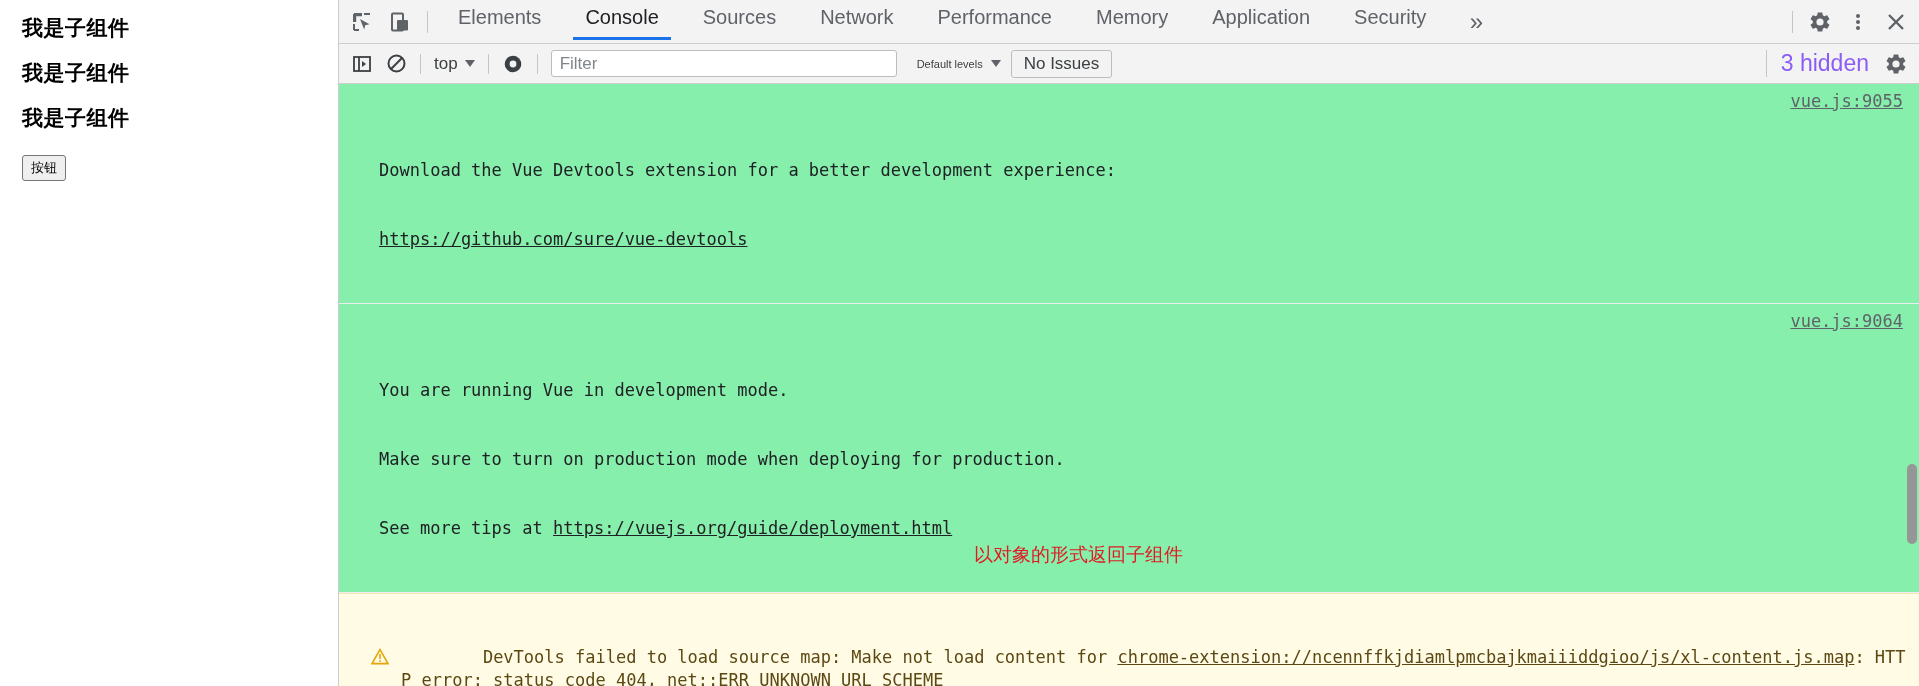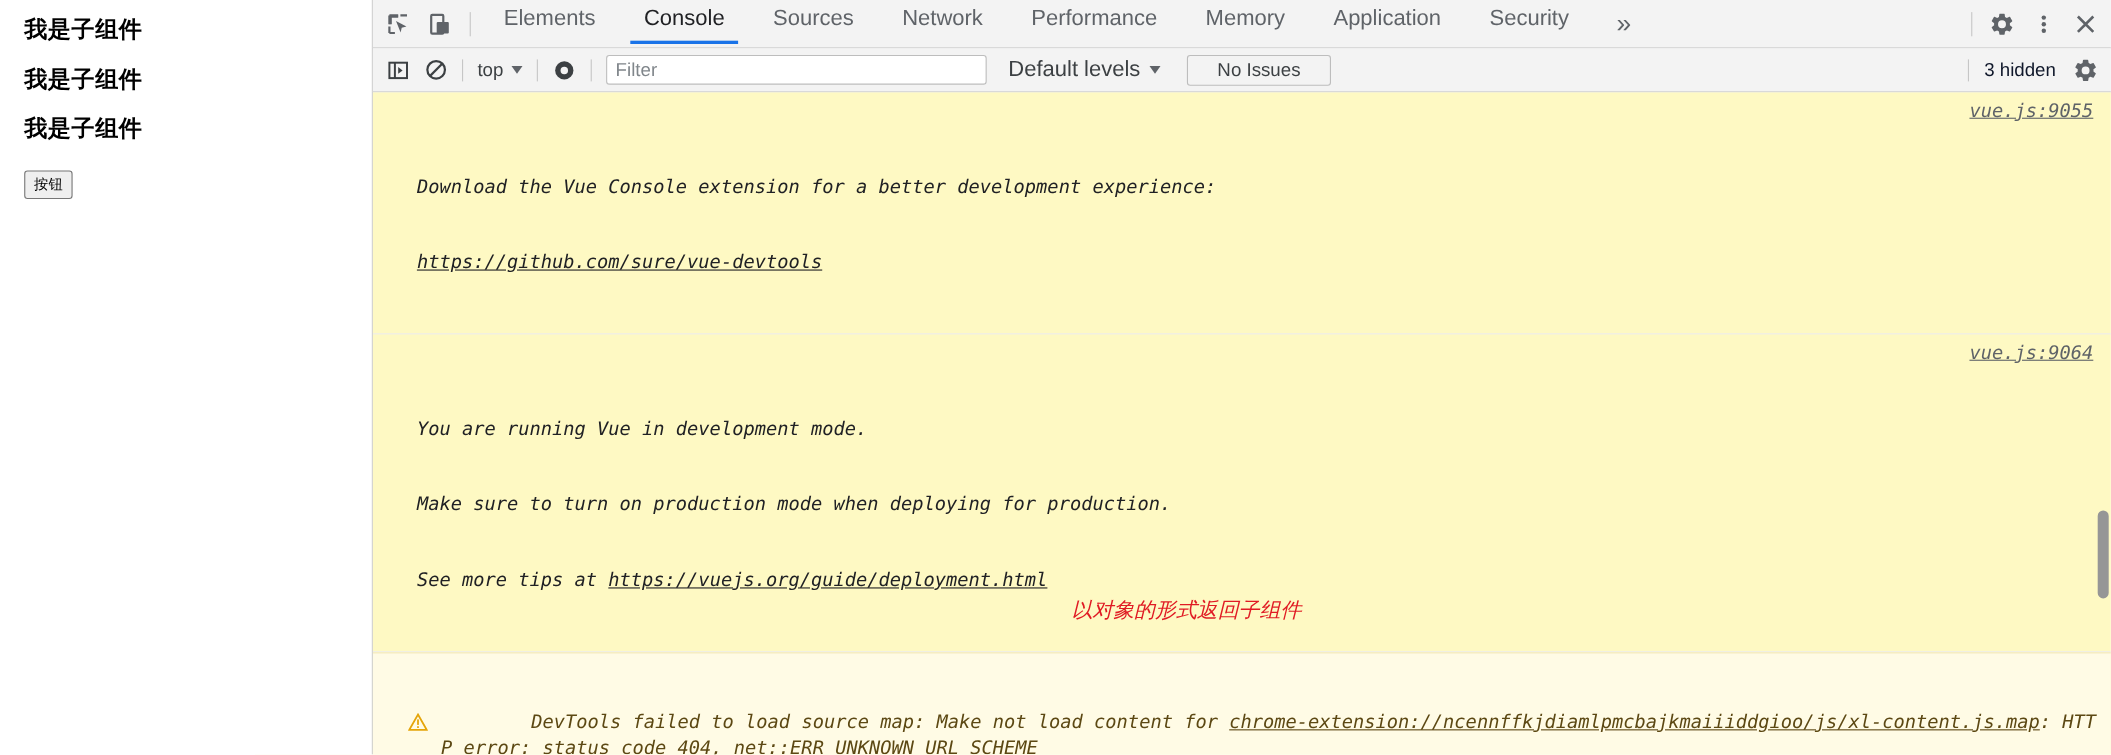--- a/index.html
+++ b/index.html
@@ -190,62 +190,61 @@
     font-size: 17px;
     color: #202124;
     padding: 0 8px;
     box-sizing: border-box;
     font-family: "Liberation Sans", sans-serif;
     margin: 0 6px;
     flex: 0 0 auto;
   }
   .fb-filter-input::placeholder { color: #80868b; }
   .fb-levels {
-    font-size: 20px;
+    font-size: 11px;
     color: #3c4043;
     display: flex;
     align-items: center;
     gap: 8px;
     padding: 2px 8px;
     margin-left: 6px;
     cursor: pointer;
     white-space: nowrap;
     flex: 0 0 auto;
   }
   .fb-issues {
     font-size: 17px;
     color: #3c4043;
     border: 1px solid #bdbdbd;
     border-radius: 3px;
     background: #f3f3f3;
-    padding: 3px 27px;
-    margin-left: 16px;
+    padding: 3px 12px;
+    margin-left: 2px;
     cursor: pointer;
     white-space: nowrap;
     flex: 0 0 auto;
   }
   .fb-hidden {
     margin-left: auto;
-    font-size: 17px;
-    color: #0f172a;
+    font-size: 23px;
+    color: #8b5cf6;
     padding-left: 14px;
     border-left: 1px solid #c6c6c6;
     white-space: nowrap;
     flex: 0 0 auto;
   }
 
   
   .console-body {
     flex: 1 1 auto;
-    background: #fef9c3;
+    background: #86efac;
     overflow: hidden;
     position: relative;
     font-family: "DejaVu Sans Mono", monospace;
     font-size: 17px;
-    font-style: italic;
   }
   .msg {
     position: relative;
     border-bottom: 1px solid #ededed;
     padding: 6px 12px 6px 40px;
     box-sizing: border-box;
     min-height: 30px;
     line-height: 23px;
     color: #202124;
     white-space: pre-wrap;
@@ -404,21 +403,21 @@
         <svg width="24" height="24" viewBox="0 0 24 24">
           <path fill="#5f6368" d="M19.14 12.94c.04-.3.06-.61.06-.94 0-.32-.02-.64-.07-.94l2.03-1.58a.49.49 0 0 0 .12-.61l-1.92-3.32a.49.49 0 0 0-.59-.22l-2.39.96a7.03 7.03 0 0 0-1.62-.94l-.36-2.54a.48.48 0 0 0-.48-.41h-3.84a.48.48 0 0 0-.48.41l-.36 2.54c-.59.24-1.13.56-1.62.94l-2.39-.96a.48.48 0 0 0-.59.22L2.74 8.87c-.12.21-.08.47.12.61l2.03 1.58c-.05.3-.09.63-.09.94s.02.64.07.94l-2.03 1.58a.49.49 0 0 0-.12.61l1.92 3.32c.12.22.37.29.59.22l2.39-.96c.5.38 1.03.7 1.62.94l.36 2.54c.05.24.24.41.48.41h3.84c.24 0 .44-.17.48-.41l.36-2.54c.59-.24 1.13-.56 1.62-.94l2.39.96c.22.08.47 0 .59-.22l1.92-3.32a.49.49 0 0 0-.12-.61l-2.01-1.58zM12 15.6A3.6 3.6 0 1 1 12 8.4a3.6 3.6 0 0 1 0 7.2z"></path>
         </svg>
       </div>
     </div>
 
     <div class="console-body">
 
       <div class="msg">
         <span class="src">vue.js:9055</span>
-        <div>Download the Vue Console extension for a better development experience:</div>
+        <div>Download the Vue Devtools extension for a better development experience:</div>
         <div><a class="link">https://github.com/sure/vue-devtools</a></div>
       </div>
 
       <div class="msg">
         <span class="src">vue.js:9064</span>
         <div>You are running Vue in development mode.</div>
         <div>Make sure to turn on production mode when deploying for production.</div>
         <div><span>See more tips at </span><a class="link">https://vuejs.org/guide/deployment.html</a></div>
       </div>
 

